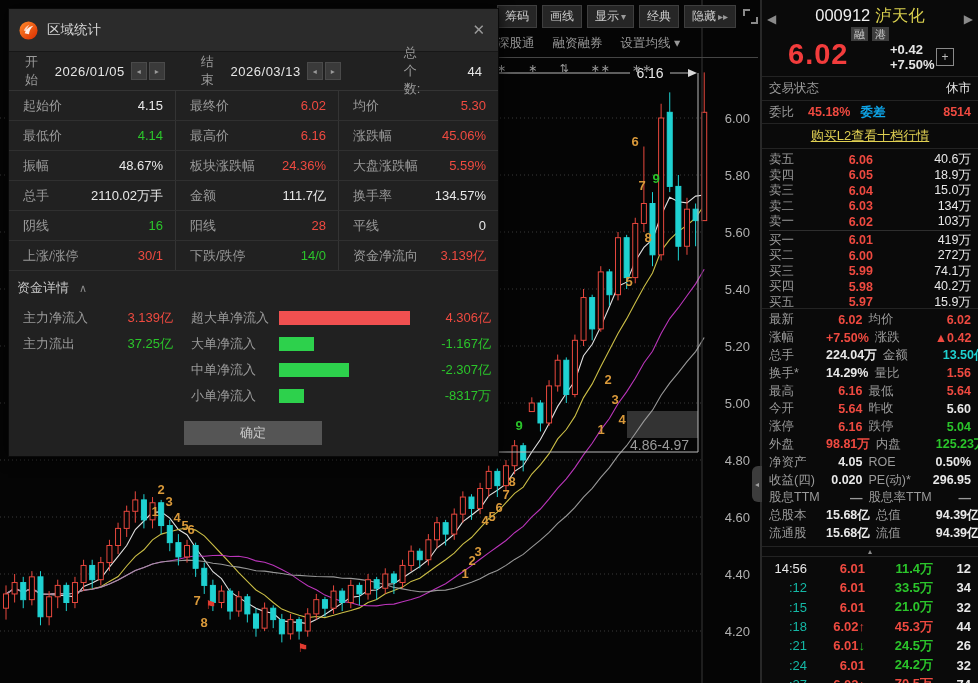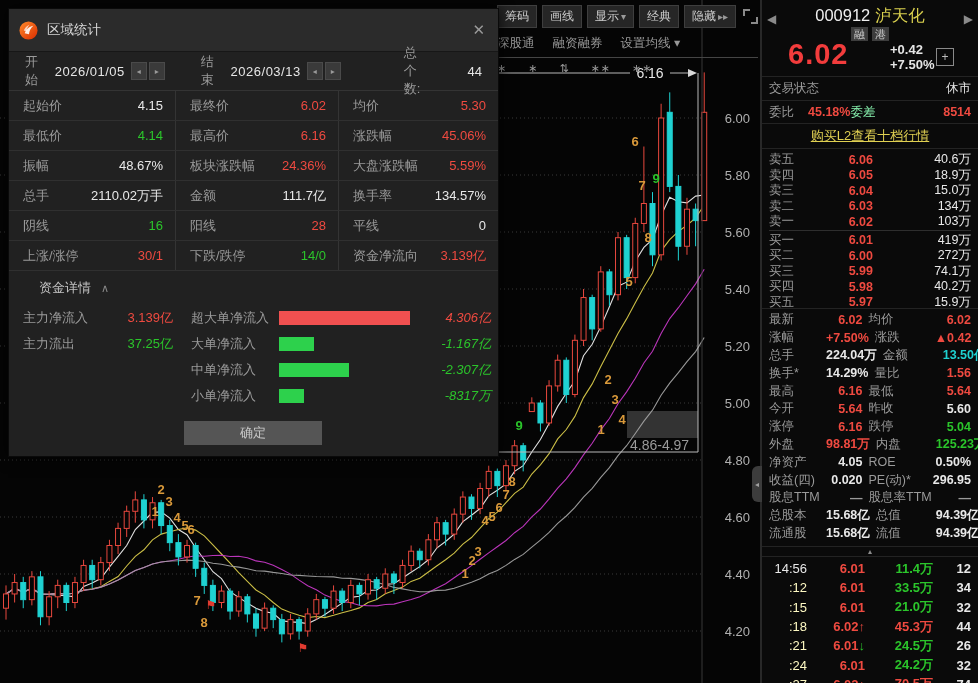--- a/index.html
+++ b/index.html
@@ -33,32 +33,32 @@
   .stepper{display:inline-flex;gap:2px;margin-right:4px;}
   .step-btn{width:14px;height:16px;background:#3a3a3a;border:1px solid #4a4a4a;color:#9a9a9a;font-size:8px;
     display:flex;align-items:center;justify-content:center;cursor:default;}
   .m-count-label{margin-left:59px;}
   .m-count-val{color:#e6e6e6;margin-left:38px;}
   #m-stats{border-top:1px solid #343434;}
   .m-srow{display:grid;grid-template-columns:166px 163px 160px;height:29px;border-bottom:1px solid #303030;}
   .m-cell{display:flex;align-items:center;justify-content:space-between;padding:0 12px 0 14px;font-size:13px;}
   .m-cell + .m-cell{border-left:1px solid #343434;}
   .m-cell .lab{color:#9a9a9a;white-space:nowrap;}
-  .m-fundhead{display:flex;align-items:center;gap:10px;height:30px;padding:0 30px;font-size:13px;color:#c2c2c2;margin-top:2px;}
+  .m-fundhead{display:flex;align-items:center;gap:10px;height:30px;padding:0 8px;font-size:13px;color:#c2c2c2;margin-top:2px;}
   .m-fundhead .chev{color:#8a8a8a;font-size:11px;}
   #m-fund{position:relative;height:108px;font-size:13px;}
   .f-left{position:absolute;left:14px;top:2px;}
   .f-lrow{display:flex;height:26px;align-items:center;}
   .f-lrow .lab{color:#9a9a9a;width:86px;}
   .f-lrow .val{width:64px;text-align:right;}
   .f-right{position:absolute;left:182px;top:2px;width:300px;}
   .f-rrow{display:flex;height:26px;align-items:center;}
   .f-rrow .lab{color:#9a9a9a;width:86px;white-space:nowrap;}
   .f-bar{height:14px;margin-left:2px;}
-  .f-rrow .val{margin-left:auto;text-align:right;font-style:italic;}
+  .f-rrow .val{margin-left:auto;text-align:right;}
   .m-confirm{position:absolute;left:175px;top:412px;width:138px;height:24px;background:#555555;color:#c9c9c9;
     font-size:13px;display:flex;align-items:center;justify-content:center;cursor:default;}
 
   
   #quote-panel{position:absolute;left:760px;top:0;width:218px;height:683px;background:#0a0a0a;border-left:2px solid #282828;
     color:#e8e8e8;display:flex;flex-direction:column;font-size:12.5px;z-index:6;box-sizing:border-box;}
   .p-header{height:76px;position:relative;flex:none;}
   .p-nav{position:absolute;top:12px;color:#8a8a8a;font-size:12px;cursor:default;}
   .p-nav.prev{left:5px;}  .p-nav.next{right:5px;}
   .p-titleline{position:absolute;top:5px;left:0;right:0;text-align:center;font-size:16.5px;}
@@ -69,39 +69,39 @@
   .p-chg{position:absolute;left:128px;top:42px;font-size:13px;font-weight:700;color:#e5e5e5;line-height:15px;}
   .p-plus{position:absolute;right:24px;top:48px;width:16px;height:16px;border:1px solid #8a8a8a;color:#bdbdbd;
     font-size:12px;display:flex;align-items:center;justify-content:center;}
   .p-rowline{display:flex;align-items:center;padding:0 7px;flex:none;}
   .p-status{height:23px;border-top:1px solid #232323;border-bottom:1px solid #232323;}
   .p-status .lab{color:#9a9a9a;}
   .p-status .val{margin-left:auto;color:#e8e8e8;}
   .p-weibi{height:22px;border-bottom:1px solid #232323;}
   .p-weibi .lab{color:#9a9a9a;}
   .p-weibi .v1{font-weight:700;margin-left:14px;}
-  .p-weibi .lab2{color:#86efac;}
+  .p-weibi .lab2{color:#0ea5e9;margin-left:10px;font-weight:bold;}
   .p-weibi .v2{margin-left:auto;font-weight:700;}
   .p-link{height:24px;display:flex;align-items:center;justify-content:center;border-bottom:1px solid #232323;flex:none;}
   .p-link a{color:#e0d052;text-decoration:underline;font-size:13px;cursor:default;}
   .p-book{height:157px;flex:none;padding:2px 7px 0 7px;border-bottom:1px solid #232323;}
   .ob-row{display:grid;grid-template-columns:34px 1fr 1fr;height:15.5px;align-items:center;}
   .ob-row .lab{color:#9a9a9a;}
   .ob-row .price{text-align:right;font-weight:700;padding-right:14px;}
   .ob-row .vol{text-align:right;color:#e8e8e8;}
   .ob-sep{border-bottom:1px solid #2e2e2e;margin:1px 0;}
   .p-details{height:233px;flex:none;padding:2px 7px;border-bottom:1px solid #232323;}
   .dt-row{display:grid;grid-template-columns:57px 1fr 60px 1fr;height:17.8px;align-items:center;}
   .dt-row .lab{color:#9a9a9a;white-space:nowrap;}
   .dt-row .val{text-align:right;font-weight:700;padding-right:6px;white-space:nowrap;}
   .dt-row .val2{text-align:right;font-weight:700;padding-right:0;white-space:nowrap;}
   .p-divider{height:9px;flex:none;display:flex;align-items:center;justify-content:center;color:#8a8a8a;font-size:8px;border-bottom:1px solid #232323;}
   .p-ticks{flex:1;padding:2px 7px;}
   .tk-row{display:grid;grid-template-columns:42px 54px 1fr 32px;height:19.3px;align-items:center;font-size:13px;}
-  .tk-time{text-align:right;color:#fef9c3;padding-right:4px;}
+  .tk-time{text-align:right;color:#14b8a6;padding-right:4px;}
   .tk-time.first{color:#e8e8e8;}
   .tk-price{text-align:right;font-weight:700;}
   .tk-vol{text-align:right;font-weight:700;padding-right:6px;}
   .tk-n{text-align:right;color:#e8e8e8;font-weight:700;}
   .p-handle{position:absolute;left:-10px;top:466px;width:10px;height:36px;background:#3c3c3c;border-radius:6px 0 0 6px;
     display:flex;align-items:center;justify-content:center;color:#9f9f9f;font-size:8px;}
 
   .c-red{color:#ef4a40;} .c-green{color:#2bc52b;} .c-white{color:#e8e8e8;}
   .c-cyan{color:#1fd0d0;} .c-gray{color:#9a9a9a;}
 </style>

